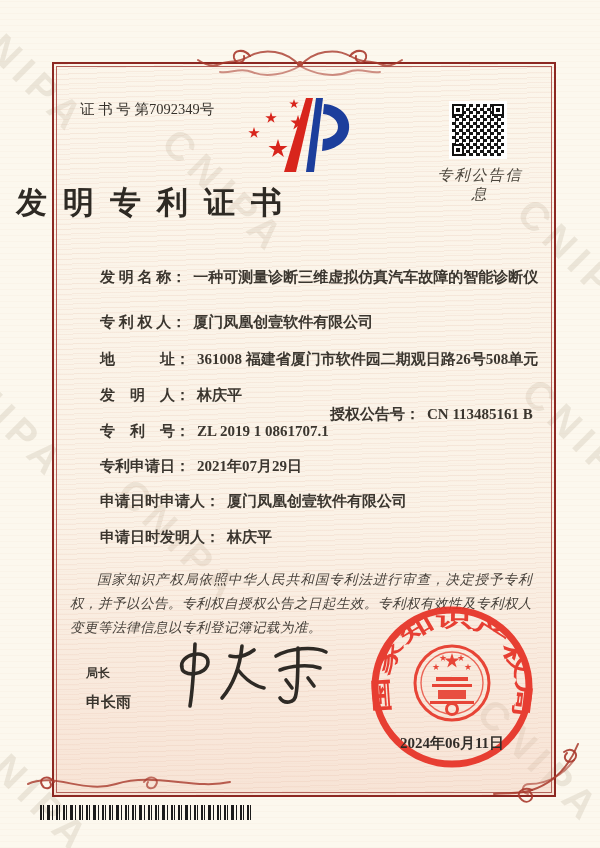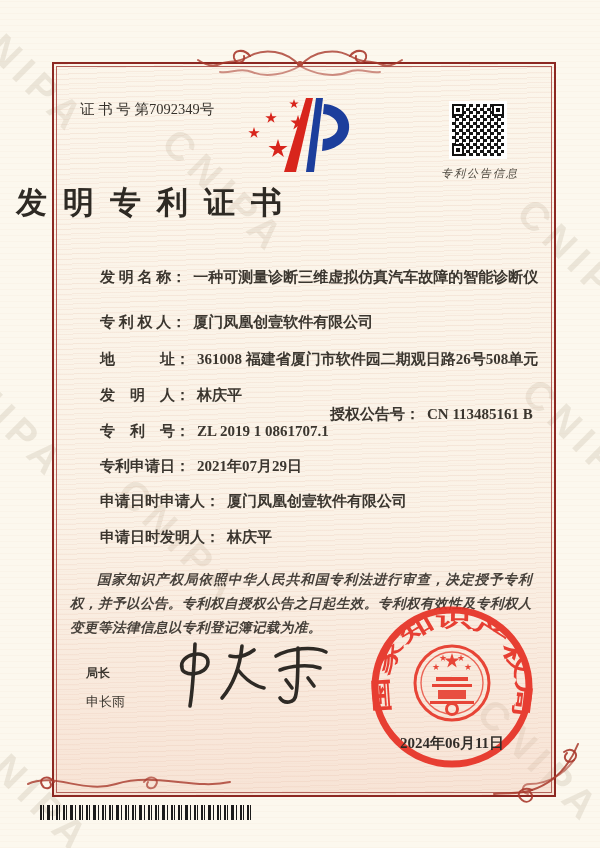--- a/index.html
+++ b/index.html
@@ -32,39 +32,39 @@
   .qr-inner{
     position:relative;width:52px;height:52px;
     background-image:
       repeating-conic-gradient(#161616 0 25%, transparent 0 50%),
       repeating-conic-gradient(rgba(255,255,255,0.85) 0 25%, transparent 0 50%);
     background-size:7px 7px, 11px 11px;
   }
   .qf{position:absolute;width:12px;height:12px;background:#fff;border:2px solid #111;box-sizing:border-box;}
   .qf::after{content:"";position:absolute;left:2px;top:2px;width:4px;height:4px;background:#111;}
   .qf.tl{left:0;top:0}.qf.tr{right:0;top:0}.qf.bl{left:0;bottom:0}
-  .qr-label{position:absolute;left:432px;top:166px;width:96px;text-align:center;font-size:11px;letter-spacing:2px;color:#4a453c;font-style:italic;}
+  .qr-label{position:absolute;left:432px;top:166px;width:96px;text-align:center;font-size:15px;letter-spacing:2px;color:#4a453c;font-style:italic;}
   .title{
     position:absolute;left:0;top:182px;width:100%;text-align:left;
     font-size:31px;font-weight:bold;letter-spacing:16px;text-indent:16px;color:#2e2a24;
   }
   
   .row{position:absolute;left:85px;font-size:15px;font-weight:bold;white-space:pre;color:#3b362f;}
   .lbl{white-space:pre;}
   .val{margin-left:7px;}
   .col2{position:absolute;left:245px;top:0;white-space:pre;}
   .r1{top:251px}.r2{top:296px}.r3{top:333px}.r4{top:369px}
   .r5{top:405px}.r6{top:440px}.r7{top:475px}.r8{top:511px}
   .statement{
     position:absolute;left:70px;top:568px;width:462px;
     font-size:13.5px;line-height:24px;text-align:justify;text-indent:2em;
-    font-style:italic;letter-spacing:0.5px;color:#46403a;font-weight:bold;
+    font-style:italic;letter-spacing:0.5px;color:#46403a;font-weight:normal;
   }
   .director-title{position:absolute;left:86px;top:665px;font-size:12px;font-weight:bold;}
-  .director-name{position:absolute;left:86px;top:693px;font-size:13px;font-weight:normal;text-align:center;}
+  .director-name{position:absolute;left:86px;top:693px;font-size:15px;font-weight:bold;text-align:center;}
   .signature{position:absolute;left:168px;top:636px;width:165px;height:90px;}
   .seal{position:absolute;left:366px;top:601px;width:172px;height:172px;}
   .footer{position:absolute;left:0;top:770px;width:100%;text-align:center;font-size:11.5px;color:#3a352e;}
   .barcode{
     position:absolute;left:40px;top:805px;width:212px;height:15px;
     background-image:repeating-linear-gradient(90deg,
       #1b1b1b 0 2px, transparent 2px 3px,
       #1b1b1b 3px 4px, transparent 4px 7px,
       #1b1b1b 7px 10px, transparent 10px 12px,
       #1b1b1b 12px 13px, transparent 13px 16px,

